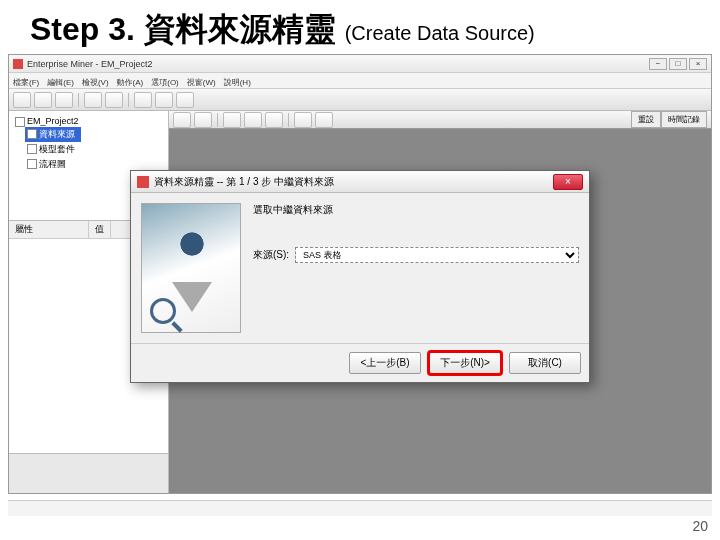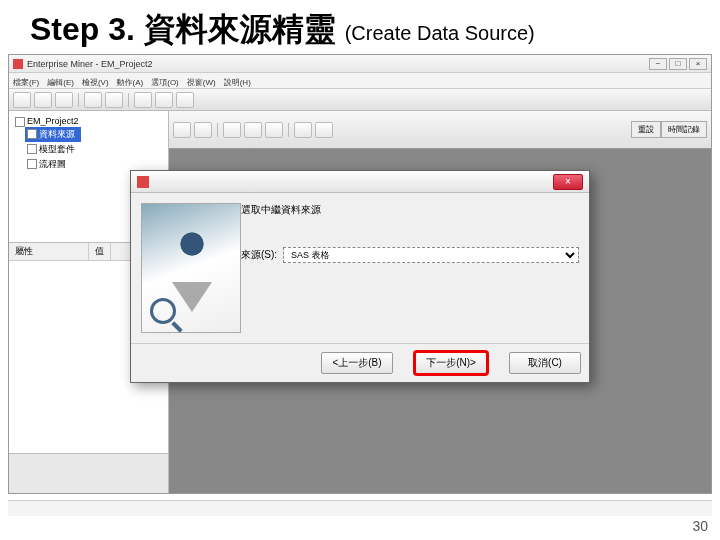--- a/index.html
+++ b/index.html
@@ -15,53 +15,53 @@
   .app-titlebar-buttons span { width: 18px; height: 12px; border: 1px solid #aaa; background: #eee; font-size: 8px; text-align: center; line-height: 10px; }
   
   .menubar { background: #f4f4f4; height: 16px; border-bottom: 1px solid #ccc; display: flex; padding: 0 4px; font-size: 8px; color: #333; gap: 8px; align-items: flex-end; }
   
   .toolbar { background: linear-gradient(#f8f8f8, #e0e0e0); height: 22px; border-bottom: 1px solid #bbb; display: flex; align-items: center; padding: 0 4px; gap: 3px; }
   .tb-btn { width: 18px; height: 16px; border: 1px solid #bbb; background: linear-gradient(#fff,#e8e8e8); border-radius: 2px; }
   .tb-sep { width: 1px; height: 14px; background: #bbb; margin: 0 2px; }
   
   .app-body { display: flex; height: calc(100% - 56px); }
   .left-panel { width: 160px; background: #fff; border-right: 1px solid #bbb; display: flex; flex-direction: column; }
-  .tree-area { height: 132px; padding: 4px; font-size: 9px; border-bottom: 1px solid #bbb; }
+  .tree-area { height: 110px; padding: 4px; font-size: 9px; border-bottom: 1px solid #bbb; }
   .tree-item { padding: 1px 0 1px 14px; position: relative; }
   .tree-item::before { content: ""; position: absolute; left: 2px; top: 2px; width: 8px; height: 8px; border: 1px solid #888; background: #fff; font-size: 7px; line-height: 7px; text-align: center; }
   .tree-item.sel { background: #3168d6; color: #fff; display: inline-block; padding-right: 6px; text-align: center; }
   .props-area { flex: 1; background: #fff; }
   .props-header { display: flex; font-size: 9px; border-bottom: 1px solid #ccc; background: #f0f0f0; }
   .props-header span { padding: 2px 6px; border-right: 1px solid #ccc; }
   .props-header span:first-child { width: 80px; }
   .desc-area { height: 40px; background: #e8e8e8; border-top: 1px solid #bbb; }
   
   .right-panel { flex: 1; background: #888; display: flex; flex-direction: column; }
-  .canvas-toolbar { height: 38px; background: linear-gradient(#f8f8f8,#e0e0e0); border-bottom: 1px solid #999; display: flex; align-items: center; padding: 0 4px; gap: 3px; }
+  .canvas-toolbar { height: 18px; background: linear-gradient(#f8f8f8,#e0e0e0); border-bottom: 1px solid #999; display: flex; align-items: center; padding: 0 4px; gap: 3px; }
   .canvas-toolbar .tabs { margin-left: auto; display: flex; font-size: 8px; }
   .canvas-toolbar .tabs span { padding: 2px 6px; border: 1px solid #aaa; background: #eee; }
   .canvas { flex: 1; background: #888; }
   
   
   .dialog { position: absolute; top: 170px; left: 130px; width: 460px; background: #f0f0f0; border: 1px solid #666; box-shadow: 4px 4px 12px rgba(0,0,0,0.4); }
   .dlg-titlebar { background: linear-gradient(#fefefe, #e4e4e4); height: 22px; display: flex; align-items: center; padding: 0 6px; font-size: 10px; border-bottom: 1px solid #bbb; }
   .dlg-titlebar .dlg-icon { width: 12px; height: 12px; background: #d44; margin-right: 5px; }
   .dlg-close { margin-left: auto; width: 30px; height: 16px; background: linear-gradient(#e67,#c23); border: 1px solid #a12; color: #fff; font-size: 10px; text-align: center; line-height: 14px; border-radius: 2px; }
-  .dlg-body { display: flex; padding: 10px; min-height: 150px; }
+  .dlg-body { display: flex; padding: 10px; gap: 12px; min-height: 150px; }
   .dlg-image { width: 100px; height: 130px; background: linear-gradient(160deg, #8ab 0%, #fff 50%, #eee 100%); border: 1px solid #aaa; position: relative; }
   .dlg-image::after { content: ""; position: absolute; left: 30px; top: 20px; width: 40px; height: 40px; background: radial-gradient(circle, #357 40%, transparent 42%); border-radius: 50% 50% 50% 0; transform: rotate(-45deg); }
   .dlg-image .funnel { position: absolute; bottom: 20px; left: 30px; width: 0; height: 0; border-left: 20px solid transparent; border-right: 20px solid transparent; border-top: 30px solid #aaa; }
   .dlg-image .lens { position: absolute; bottom: 8px; left: 8px; width: 26px; height: 26px; border: 3px solid #468; border-radius: 50%; }
   .dlg-image .lens::after { content: ""; position: absolute; right: -10px; bottom: -8px; width: 12px; height: 4px; background: #468; transform: rotate(45deg); }
   .dlg-content { flex: 1; font-size: 10px; }
   .dlg-content .heading { margin-bottom: 30px; }
   .dlg-field { display: flex; align-items: center; gap: 6px; }
   .dlg-field label { font-size: 10px; }
   .dlg-field select { flex: 1; font-size: 9px; border: 1px dashed #888; padding: 1px 3px; background: #fff; }
-  .dlg-buttons { border-top: 1px solid #ccc; padding: 8px; display: flex; justify-content: flex-end; gap: 22px; background: #f0f0f0; }
+  .dlg-buttons { border-top: 1px solid #ccc; padding: 8px; display: flex; justify-content: flex-end; gap: 8px; background: #f0f0f0; }
   .dlg-buttons button { font-size: 10px; padding: 3px 8px; border: 1px solid #999; background: linear-gradient(#fff,#e4e4e4); border-radius: 2px; min-width: 72px; }
   .dlg-buttons button.highlight { outline: 3px solid #e00; outline-offset: -1px; }
   
   .page-num { position: absolute; bottom: 6px; right: 12px; font-size: 14px; color: #555; }
   .statusbar { position: absolute; bottom: 24px; left: 8px; right: 8px; height: 16px; background: #f4f4f4; border-top: 1px solid #ccc; }
 </style>
 </head>
 <body>
 
 <div class="slide-title">
@@ -136,20 +136,21 @@
         </div>
       </div>
       <div class="canvas"></div>
     </div>
   </div>
 </div>
 
 <div class="dialog">
   <div class="dlg-titlebar">
     <span class="dlg-icon"></span>
+    <span>資料來源精靈 -- 第 1 / 3 步 中繼資料來源</span>
     <span class="dlg-close">×</span>
   </div>
   <div class="dlg-body">
     <div class="dlg-image">
       <div class="funnel"></div>
       <div class="lens"></div>
     </div>
     <div class="dlg-content">
       <div class="heading">選取中繼資料來源</div>
       <div class="dlg-field">
@@ -161,13 +162,13 @@
     </div>
   </div>
   <div class="dlg-buttons">
     <button>&lt;上一步(B)</button>
     <button class="highlight">下一步(N)&gt;</button>
     <button>取消(C)</button>
   </div>
 </div>
 
 <div class="statusbar"></div>
-<div class="page-num">30</div>
+<div class="page-num">20</div>
 
 </body></html>

